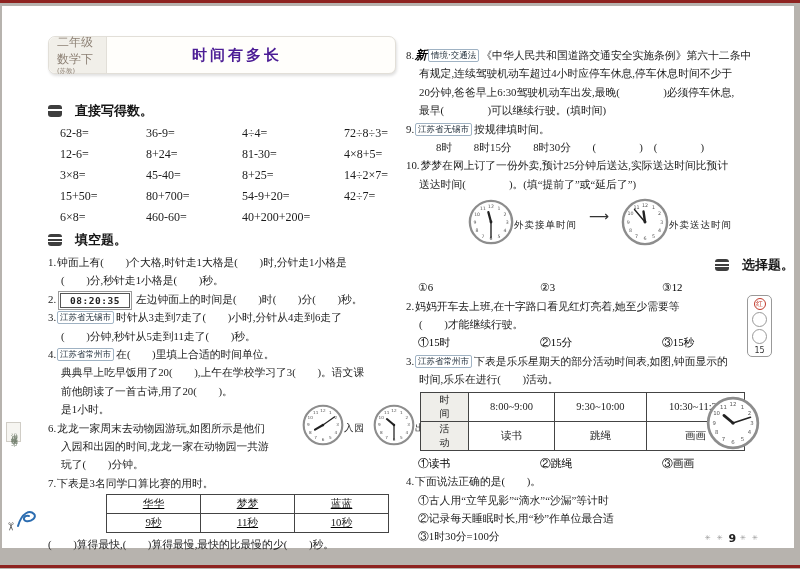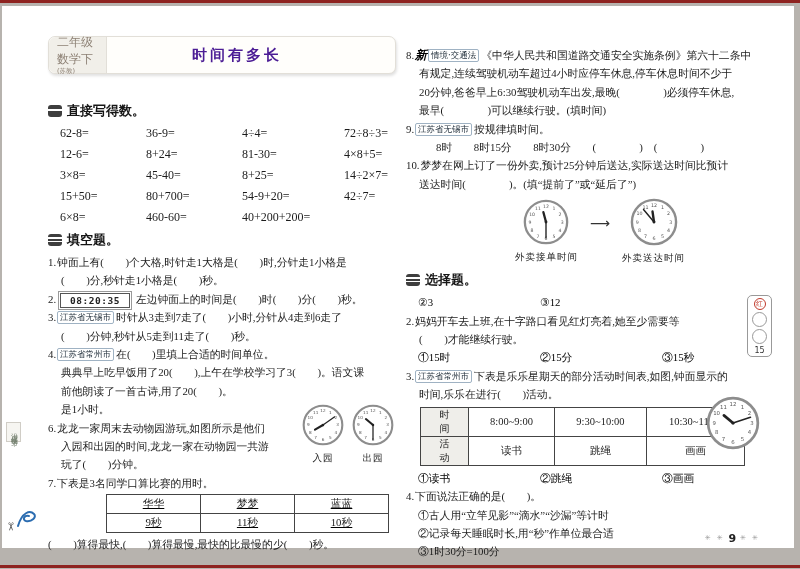--- a/index.html
+++ b/index.html
@@ -20,21 +20,21 @@
   .gradetab div { font-size:12px; line-height:1.35; color:#8d8175; font-family:"DejaVu Sans",sans-serif; }
   .gradetab .paren { font-size:6.5px; }
   .main-title { flex:1; display:flex; align-items:center; justify-content:center;
                 font:bold 15px "DejaVu Sans",sans-serif; letter-spacing:3px; color:#4c1d95;
                 padding-right:28px; }
 
   .col { position:absolute;margin-top:18px; }
   .left-col  { left:46px; top:76px;  width:352px; }
   .right-col { left:404px; top:22px; width:388px; }
 
-  .sec-h { display:flex; align-items:center; gap:5px; margin:2px 0 4px;
+  .sec-h { display:flex; align-items:center; gap:13px; margin:2px 0 4px;
            font:bold 13px "DejaVu Sans",sans-serif; color:#161616; }
   .icon-badge { width:14px; height:12px; border-radius:3px; display:inline-block;
     background:linear-gradient(to bottom,#3e3e3e 0 34%,#ffffff 34% 48%,#3e3e3e 48% 100%); }
   .icon-badge.lines { background:linear-gradient(to bottom,#3e3e3e 0 26%,#fff 26% 38%,#3e3e3e 38% 58%,#fff 58% 70%,#3e3e3e 70% 100%); }
 
   .calc { display:grid; grid-template-columns:86px 96px 102px 1fr; row-gap:2px;
           padding-left:12px; font:12px/19px "Liberation Serif",serif; color:#1c1c1c; margin:3px 0 4px; }
 
   .ln { font:10.8px/18.4px "Liberation Serif",serif; color:#1c1c1c; white-space:nowrap; }
   .ind { padding-left:13px; }
@@ -56,21 +56,21 @@
   table { border-collapse:collapse; }
   .table7 { margin:2px 0 2px 58px;text-decoration:underline; }
   .table7 td { border:1px solid #444; width:94px; height:19px; text-align:center;
                font:10.8px "Liberation Serif",serif; color:#1c1c1c; }
   .table3 { margin:3px 0 3px 14px; }
   .table3 td { border:1px solid #444; height:22px; text-align:center;
                font:10.5px "Liberation Serif",serif; color:#1c1c1c; padding:0 17px; }
   .table3 td.hd { background:#efeeea; width:48px; font-family:"DejaVu Sans",sans-serif; font-size:10px; }
 
   .crow { display:flex; align-items:center; justify-content:center; gap:12px; margin-top:5px; }
-  .ccol { display:flex; flex-direction:column; align-items:center; }
+  .ccol { display:flex; align-items:center; }
   .clab { font:9.5px/13px "Liberation Serif",serif; color:#1c1c1c; margin-top:2px; letter-spacing:1px; }
   .arrow { font-size:14px; color:#333; margin-bottom:16px; }
 
   .q6clocks { position:absolute; left:300px; top:398px; display:flex; gap:8px; }
   .c3clock  { position:absolute; left:704px; top:390px; }
 
   .light { position:absolute; left:745px; top:289px; width:25px; background:#fff;
            border:1px solid #999; border-radius:5px; padding:2px 0 1px;
            display:flex; flex-direction:column; align-items:center; gap:2px; }
   .l-red { width:12px; height:12px; border:1px solid #c0392b; border-radius:50%;
@@ -273,26 +273,27 @@
               <text x="32.499999999999986" y="23.189110867544656" text-anchor="middle" font-size="10" fill="#555" font-family="DejaVu Sans,sans-serif">11</text>
               <text x="49.99999999999999" y="18.5" text-anchor="middle" font-size="10" fill="#555" font-family="DejaVu Sans,sans-serif">12</text>
     <line x1="50" y1="50" x2="50" y2="28" stroke="#222" stroke-width="5" stroke-linecap="round" transform="rotate(352 50 50)"></line>
     <line x1="50" y1="50" x2="50" y2="16" stroke="#222" stroke-width="3" stroke-linecap="round" transform="rotate(320 50 50)"></line>
     <circle cx="50" cy="50" r="3" fill="#222"></circle>
   </svg></div>
         <div class="clab">外卖送达时间</div>
       </div>
     </div>
 
-    <div class="sec-h" style="margin-top:6px;">
+    <div class="sec-h" style="margin-top:6px;justify-content:flex-end;">
       <span class="icon-badge lines"></span>
       <span>选择题。</span>
     </div>
 
     <div class="opts">
+      <span>①6</span>
       <span>②3</span>
       <span>③12</span>
     </div>
 
     <div class="ln"><span class="qnum">2.</span><span>妈妈开车去上班,在十字路口看见红灯亮着,她至少需要等</span></div>
     <div class="ln ind">(　　)才能继续行驶。</div>
     <div class="opts">
       <span>①15时</span>
       <span>②15分</span>
       <span>③15秒</span>

